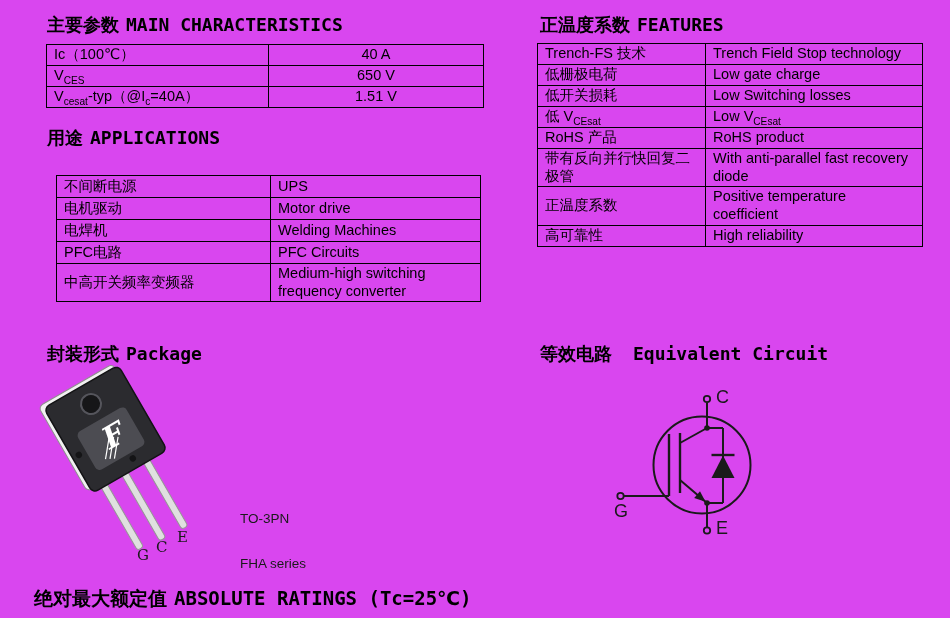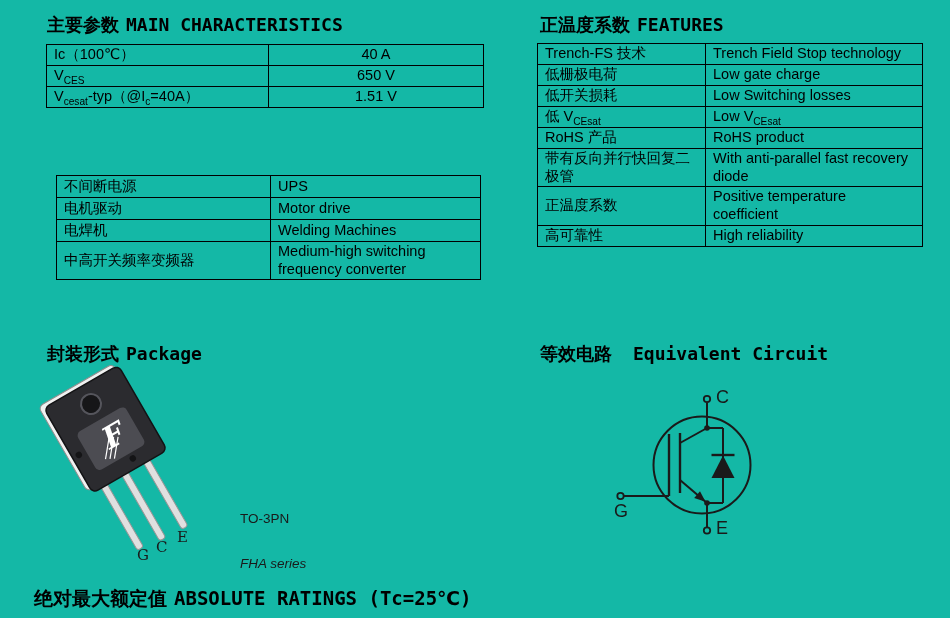--- a/index.html
+++ b/index.html
@@ -1,16 +1,16 @@
 <!DOCTYPE html>
 <html><head>
 <meta charset="utf-8">
 <style>
   html,body{margin:0;padding:0;background:#fff;}
-  .page{position:relative;width:950px;height:618px;background:#14b8a6;overflow:hidden;
+  .page{position:relative;width:950px;height:618px;background:#d946ef;overflow:hidden;
         font-family:"Liberation Sans","DejaVu Sans",sans-serif;color:#000;}
   .heading{position:absolute;font-family:"DejaVu Sans Mono","DejaVu Sans",sans-serif;
            font-weight:bold;font-size:18px;white-space:nowrap;color:#000;}
   .heading .zh{margin-right:7px;font-family:"DejaVu Sans","Liberation Sans",sans-serif;font-weight:bold;}
   .heading .gap-wide{margin-left:14px;}
   .heading-lg{font-size:19px;}
   table.tbl{position:absolute;border-collapse:collapse;table-layout:fixed;}
   .tbl td{border:1.6px solid #000;padding:1px 7px;font-size:14.5px;line-height:1.22;
           vertical-align:middle;color:#000;overflow:hidden;}
   .t-main tr{height:21px;padding-left:32px;}
@@ -91,39 +91,46 @@
           <td class="c1">正温度系数</td>
           <td class="c2">Positive temperature coefficient</td>
         </tr>
         <tr>
           <td class="c1">高可靠性</td>
           <td class="c2">High reliability</td>
         </tr>
       </tbody>
   </table>
 
+  <div class="heading" style="left:47px;top:126px;">
+    <span class="zh">用途</span><span class="en">APPLICATIONS</span>
+  </div>
   <table class="tbl t-apps" style="left:56px;top:175px;width:424px;">
     <colgroup>
         <col style="width:214px">
         <col style="width:210px">
       </colgroup>
     <tbody>
         <tr>
           <td class="c1">不间断电源</td>
           <td class="c2">UPS</td>
         </tr>
         <tr>
           <td class="c1">电机驱动</td>
           <td class="c2">Motor drive</td>
         </tr>
         <tr>
           <td class="c1">电焊机</td>
           <td class="c2">Welding Machines</td>
         </tr>
         <tr>
+          <td class="c1">PFC电路</td>
+          <td class="c2">PFC Circuits</td>
+        </tr>
+        <tr>
           <td class="c1">中高开关频率变频器</td>
           <td class="c2">Medium-high switching frequency converter</td>
         </tr>
       </tbody>
   </table>
 
   <div class="heading" style="left:47px;top:342px;">
     <span class="zh">封装形式</span><span class="en">Package</span>
   </div>
 
@@ -150,21 +157,21 @@
       <circle cx="-36" cy="8" r="3.2" fill="#141416"></circle>
       <circle cx="9" cy="38" r="3.2" fill="#141416"></circle>
     </g>
   </svg>
 
   <span class="pin-label" style="left:137px;top:546px;">G</span>
   <span class="pin-label" style="left:156px;top:538px;">C</span>
   <span class="pin-label" style="left:177px;top:528px;">E</span>
 
   <div class="pkg-name" style="left:240px;top:510px;">TO-3PN</div>
-  <div class="pkg-name" style="left:240px;top:555px;font-style:italic;">FHA series</div>
+  <div class="pkg-name" style="left:240px;top:555px;">FHA series</div>
 
   <div class="heading" style="left:540px;top:342px;">
     <span class="zh">等效电路</span><span class="en gap-wide">Equivalent Circuit</span>
   </div>
 
   <svg class="circ-svg" viewBox="0 0 250 200">
     <g stroke="#1a1a1a" stroke-width="2" fill="none">
 
       <circle cx="114" cy="89" r="48.5"></circle>
 

